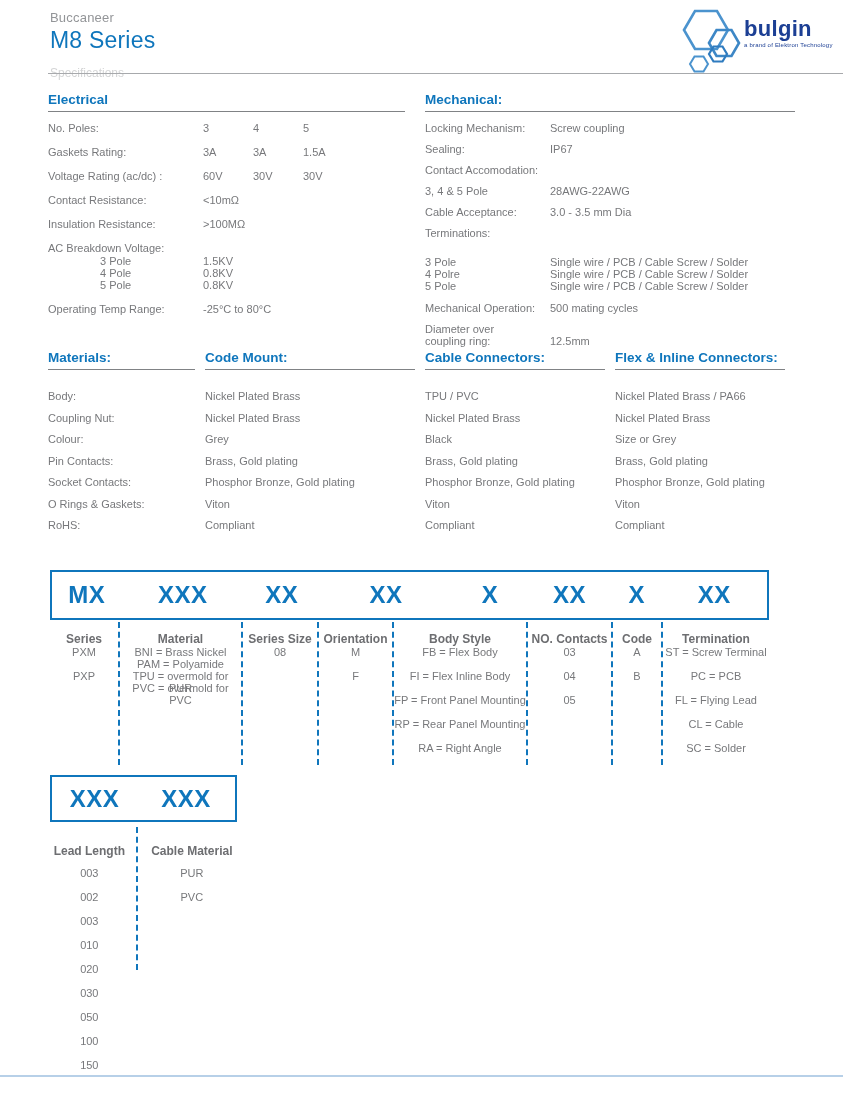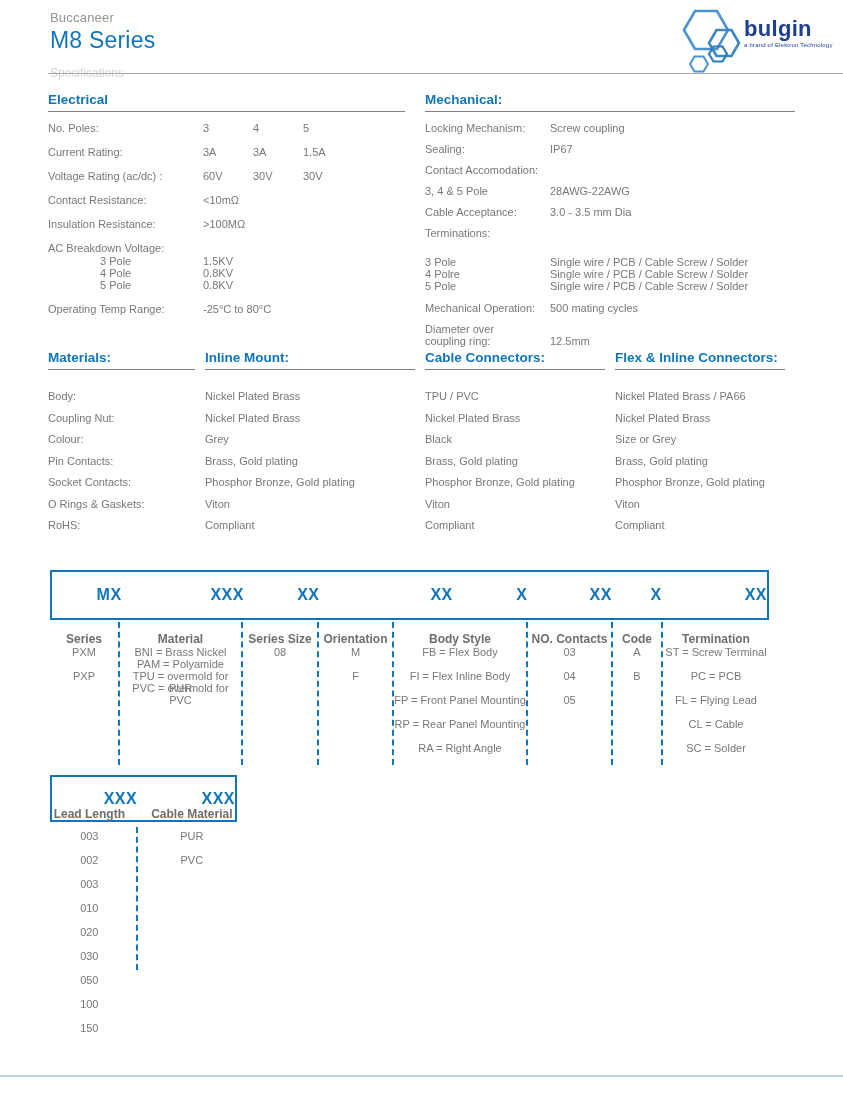--- a/index.html
+++ b/index.html
@@ -32,31 +32,31 @@
   .msubrow { display:grid; grid-template-columns:125px 1fr; height:12px; }
   .gap8 { height:8px; } .gap10 { height:10px; } .gap12 { height:12px; }
   
   .materials { position:absolute; left:48px; top:350px; width:747px; }
   .mat-heads { display:grid; grid-template-columns:157px 220px 190px 180px; }
   .mat-heads .sec-head { margin-right:10px; }
   .mat-rows { margin-top:20px; font-size:11px; }
   .matrow { display:grid; grid-template-columns:157px 220px 190px 180px; height:21.5px; align-items:start; }
   
   .pn-box { position:absolute; left:50px; top:570px; width:719px; height:50px; border:2px solid #0f76bc; display:flex; align-items:center; }
-  .pn-cell { font-size:16px; font-weight:bold; color:#0f76bc; text-align:right; letter-spacing:0.5px; }
+  .pn-cell { font-size:24px; font-weight:bold; color:#0f76bc; text-align:center; letter-spacing:0.5px; }
   .pn-cols { position:absolute; left:50px; top:622px; width:719px; height:143px; display:flex; font-size:11px; }
   .pn-col { height:100%; text-align:center; padding-top:10px; }
   .pn-col.dash { border-right:2px dashed #1076bc; }
   .pn-col-head { font-size:12px; font-weight:bold; color:#6d6e71; margin-bottom:0; }
   .pn-item { height:24px; line-height:12px; }
   .pn-item.tight { height:12px; }
   .w0{width:70px}.w1{width:123px}.w2{width:76px}.w3{width:134px}.w4{width:75px}.w5{width:85px}.w6{width:50px}.w7{width:106px}
   
   .ll-box { position:absolute; left:50px; top:775px; width:187px; height:47px; border:2px solid #0f76bc; display:flex; align-items:center; }
-  .ll-cols { position:absolute; left:50px; top:807px; width:187px; font-size:11px; display:flex;gap:18px; }
+  .ll-cols { position:absolute; left:50px; top:844px; width:187px; font-size:11px; display:flex;gap:18px; }
   .ll-col { text-align:center; }
   .ll-col-head { font-size:12px; font-weight:bold; color:#6d6e71; margin-bottom:9px; }
   .ll-item { height:24px; line-height:12px; }
   .lw0{width:87px}.lw1{width:100px}
   .ll-dash { position:absolute; left:136px; top:827px; height:143px; width:0; border-right:2px dashed #1076bc; }
   
   .footer-rule { position:absolute; left:0; top:1075px; width:843px; height:2px; background:#b7d0e8; }
   .footer-text { position:absolute; right:48px; top:1081px; font-size:12px; color:#0f76bc;margin-top:47px; }
 </style>
 </head>
@@ -88,21 +88,21 @@
   <div class="elec">
     <div class="sec-head">Electrical</div>
     <div class="spec-rows">
       <div class="erow">
         <span>No. Poles:</span>
         <span>3</span>
         <span>4</span>
         <span>5</span>
       </div>
       <div class="erow">
-        <span>Current Rating:</span>
+        <span>Gaskets Rating:</span>
         <span>3A</span>
         <span>3A</span>
         <span>1.5A</span>
       </div>
       <div class="erow">
         <span>Voltage Rating (ac/dc) :</span>
         <span>60V</span>
         <span>30V</span>
         <span>30V</span>
       </div>
@@ -191,21 +191,21 @@
       <div class="msubrow">
         <span>coupling ring:</span>
         <span>12.5mm</span>
       </div>
     </div>
   </div>
 
   <div class="materials">
     <div class="mat-heads">
       <div class="sec-head">Materials:</div>
-      <div class="sec-head">Inline Mount:</div>
+      <div class="sec-head">Code Mount:</div>
       <div class="sec-head">Cable Connectors:</div>
       <div class="sec-head">Flex &amp; Inline Connectors:</div>
     </div>
     <div class="mat-rows">
       <div class="matrow">
         <span>Body:</span>
         <span>Nickel Plated Brass</span>
         <span>TPU / PVC</span>
         <span>Nickel Plated Brass / PA66</span>
       </div>

